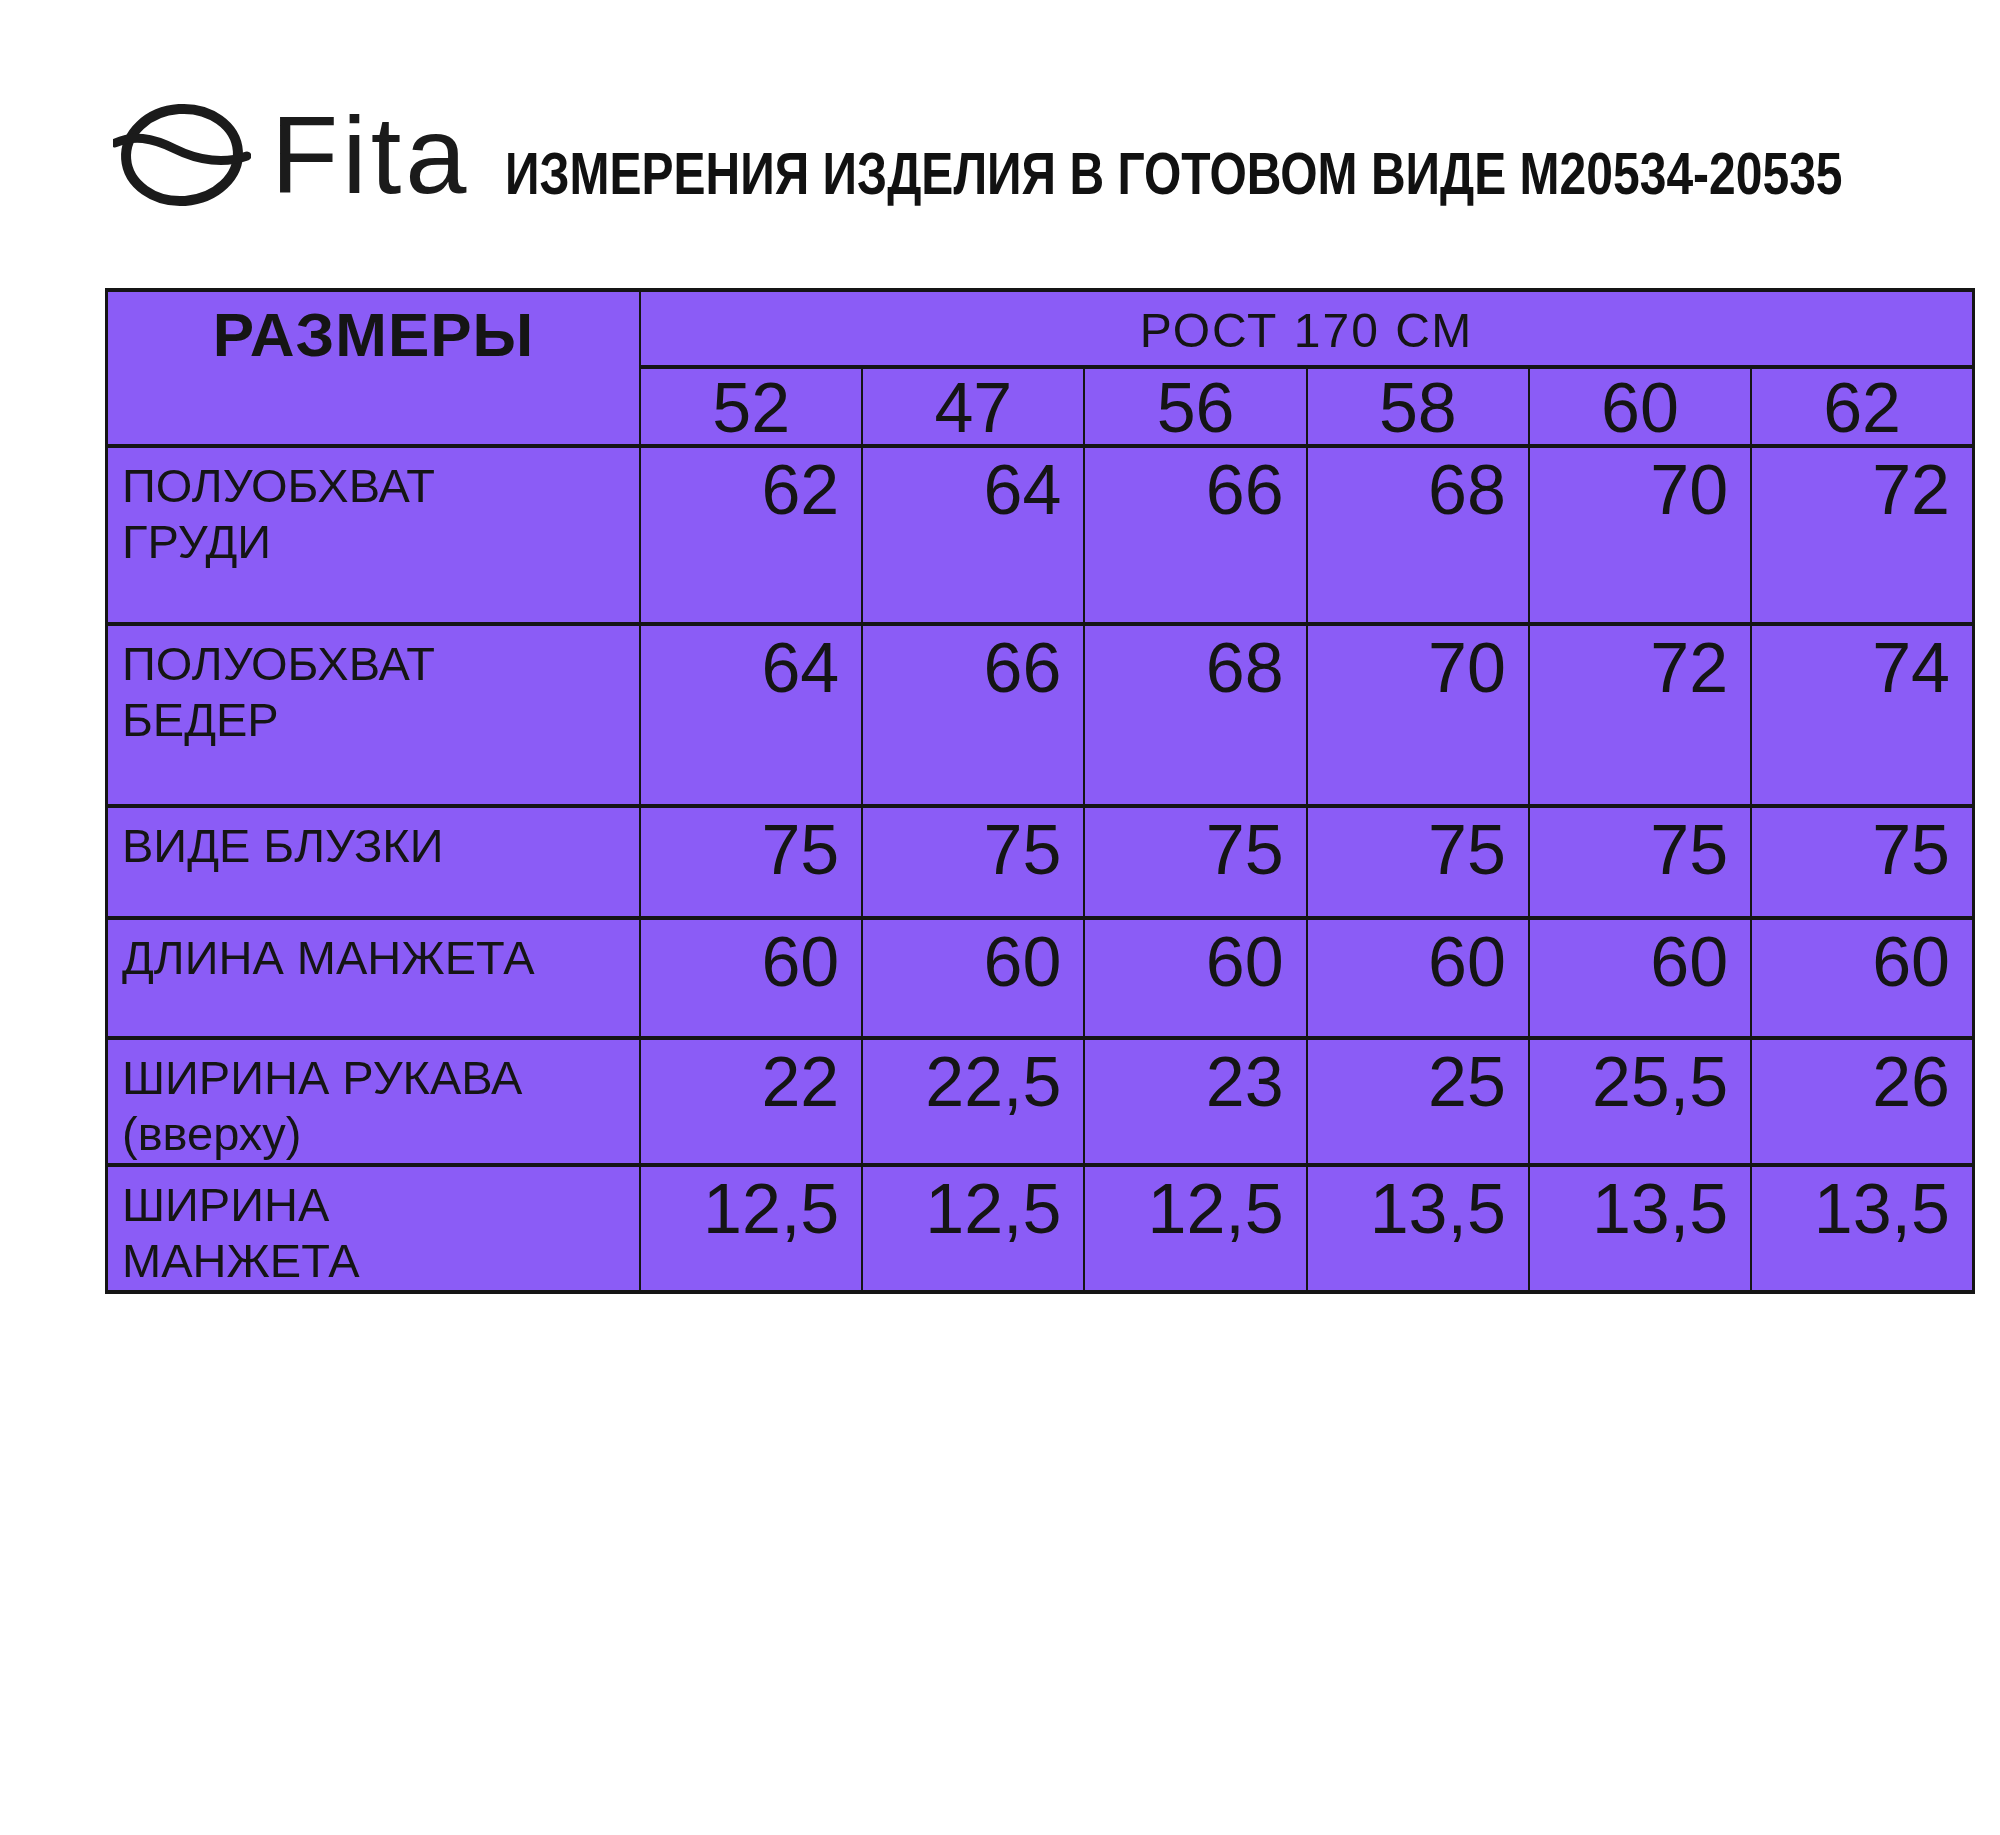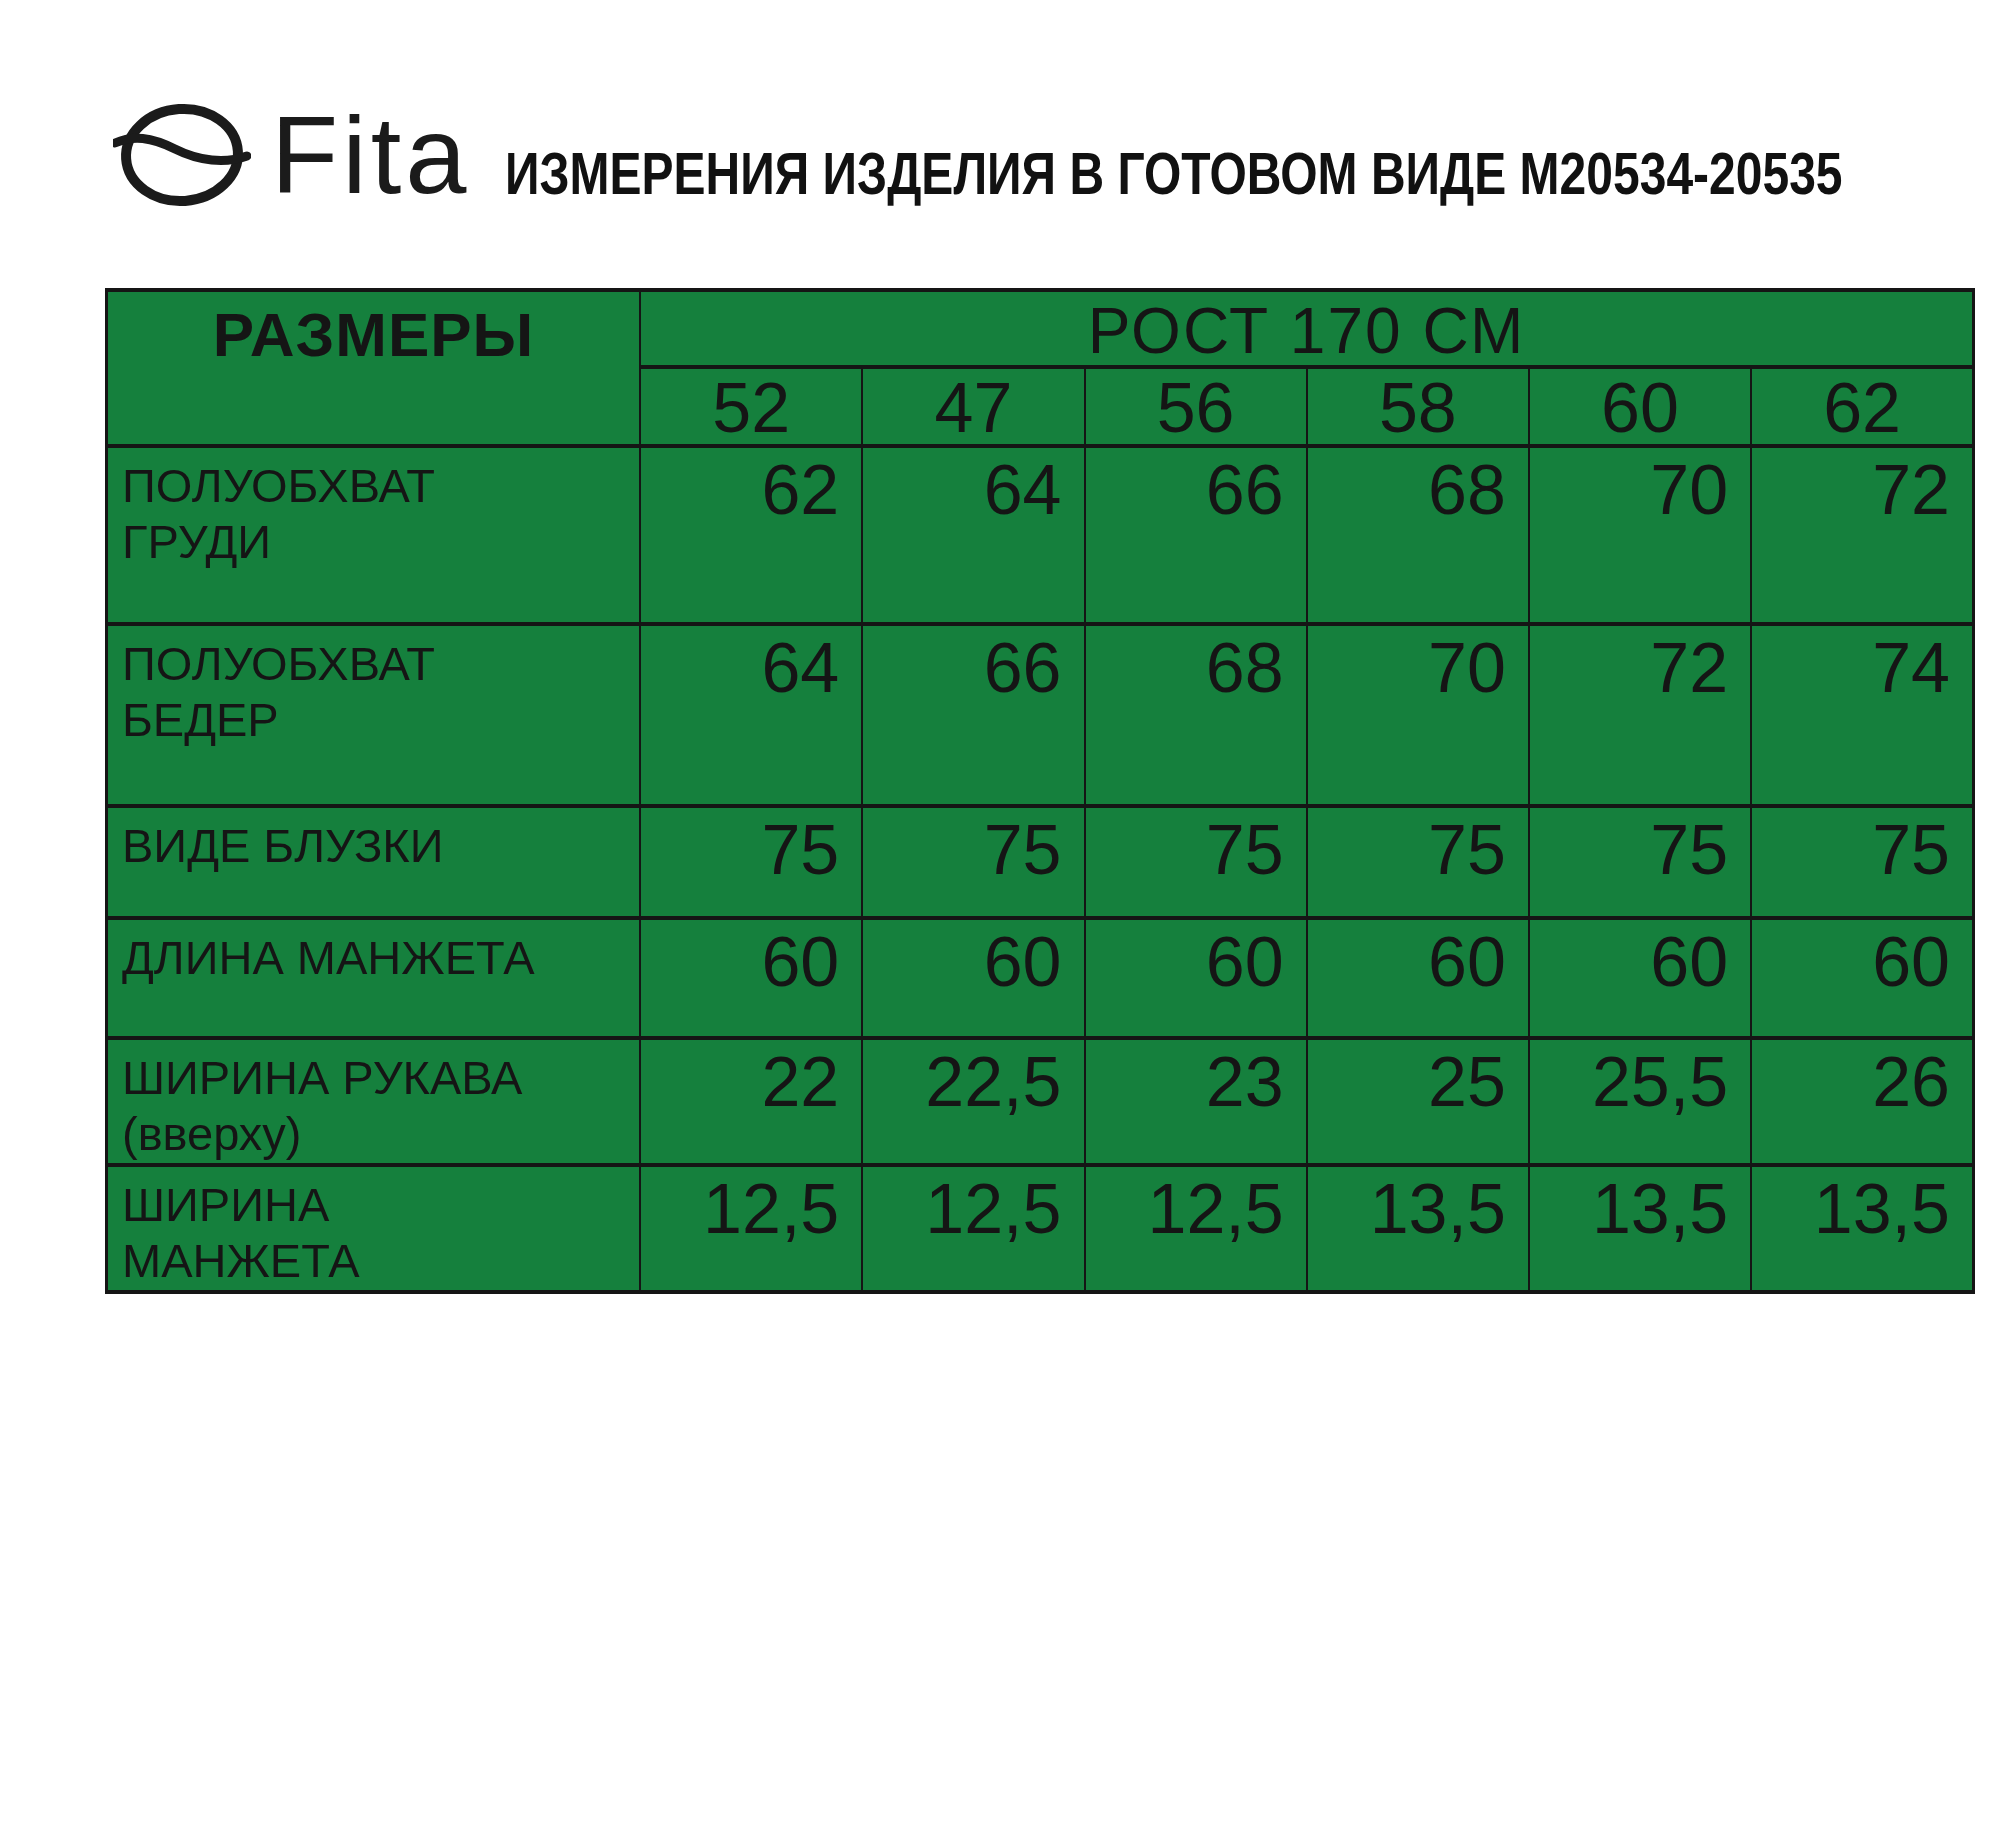--- a/index.html
+++ b/index.html
@@ -51,21 +51,21 @@
     top: 288px;
     width: 1870px;
     border-collapse: collapse;
     table-layout: fixed;
     border: 3px solid #151515;
   }
   .size-table th, .size-table td {
     border: 2px solid #151515;
     border-top-width: 4px;
     border-bottom-width: 4px;
-    background: #15803d;
+    background: #8b5cf6;
     vertical-align: top;
     font-weight: 400;
   }
   col.c-label { width: 533px; }
   col.c-val   { width: 222px; }
 
   tr.r-head1 { height: 75px; }
   tr.r-head2 { height: 77px; }
   tr.r-b1 { height: 178px; }
   tr.r-b2 { height: 182px; }
@@ -76,21 +76,21 @@
 
   th.corner {
     font-size: 62px;
     line-height: 66px;
     font-weight: 700;
     text-align: center;
     padding-top: 10px;
     letter-spacing: 1px;
   }
   th.group {
-    font-size: 64px;
+    font-size: 48px;
     line-height: 68px;
     font-weight: 400;
     text-align: center;
     padding-top: 5px;
     letter-spacing: 2px;
   }
   th.size {
     font-size: 70px;
     line-height: 72px;
     font-weight: 400;

